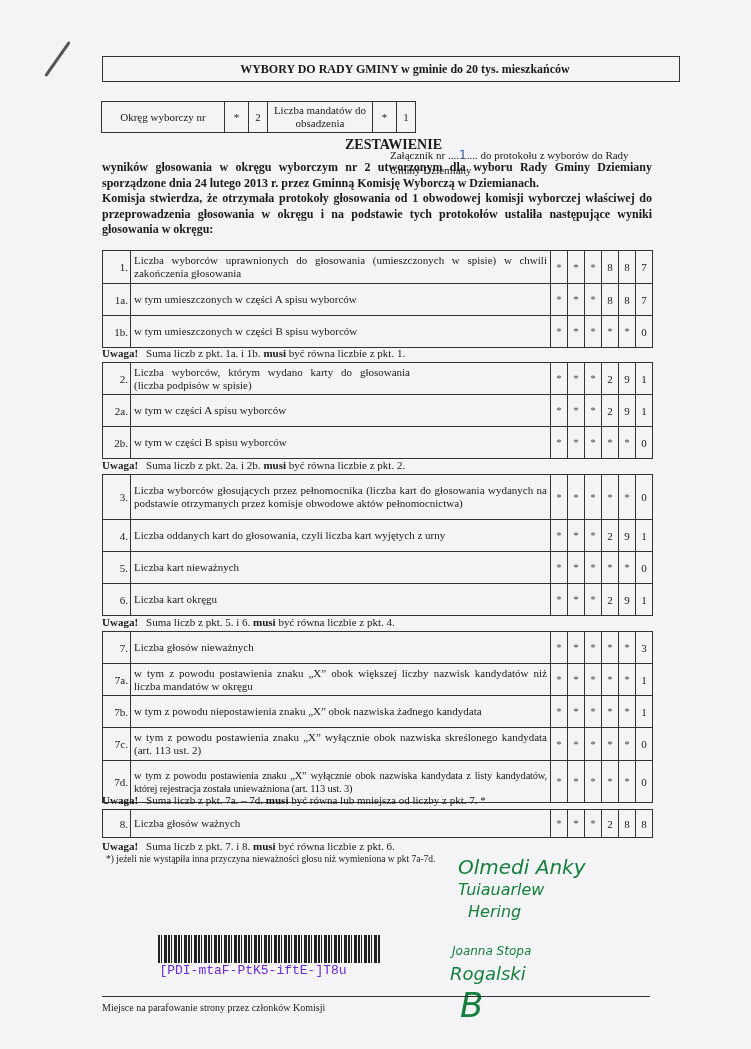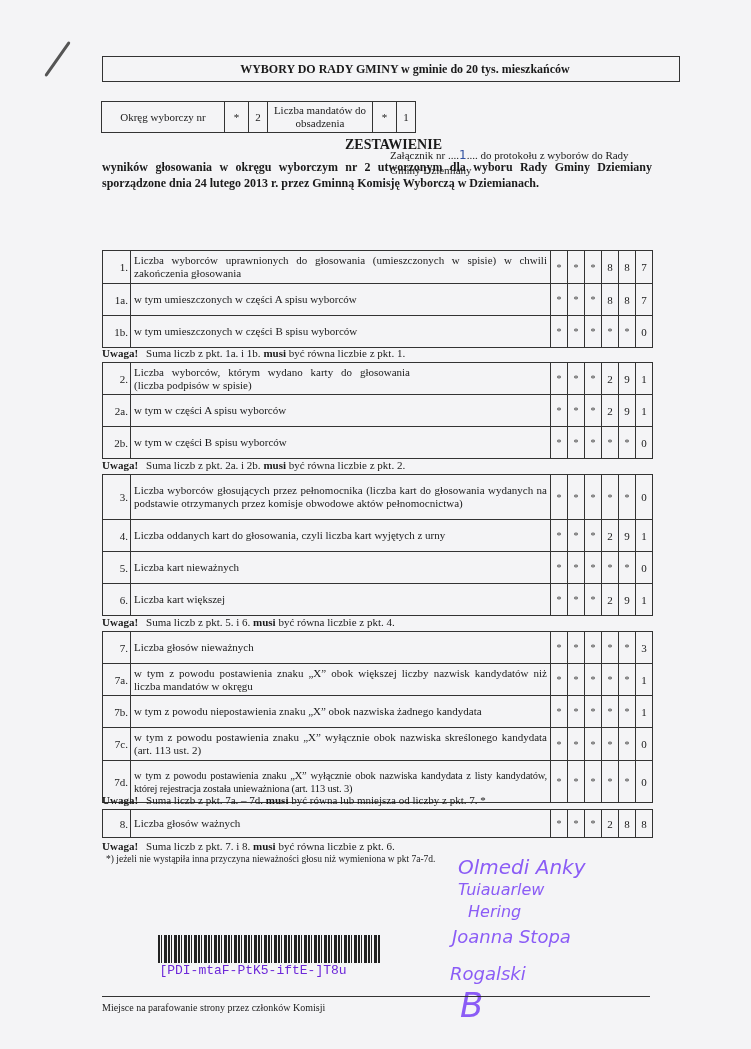--- a/index.html
+++ b/index.html
@@ -52,21 +52,21 @@
     background: repeating-linear-gradient(90deg, #222 0 2px, #f4f4f6 2px 3px, #222 3px 4px, #f4f4f6 4px 6px, #222 6px 9px, #f4f4f6 9px 10px);
   }
   .barcode-text {
     position: absolute; left: 142px; top: 963px; width: 222px; text-align: center;
     font-family: "Liberation Mono", "DejaVu Sans Mono", monospace; font-size: 13px; color: #6d28d9;
   }
   .rule { position: absolute; left: 102px; top: 996px; width: 548px; height: 1px; background: #333; }
   .initials-label { position: absolute; left: 102px; top: 1002px; font-size: 10px; }
   .signatures {
     position: absolute; left: 450px; top: 855px; width: 180px; height: 190px;
-    font-family: "DejaVu Sans", sans-serif; color: #8b5cf6; font-style: italic;
+    font-family: "DejaVu Sans", sans-serif; color: #15803d; font-style: italic;
   }
   .signatures div { position: absolute; white-space: nowrap; }
 </style>
 </head>
 <body>
 
 <div class="pen-mark"></div>
 
 <div class="title-box">
   <span>WYBORY DO RADY GMINY</span><span style="font-weight:bold"> w gminie do 20 tys. mieszkańców</span>
@@ -86,20 +86,21 @@
   </table>
 
 <div class="annex">
   <span>Załącznik nr ....</span><span class="hand">1</span><span>.... do protokołu z wyborów do Rady Gminy Dziemiany</span>
 </div>
 
 <div class="heading">ZESTAWIENIE</div>
 
 <div class="intro">
   <p>wyników głosowania w okręgu wyborczym nr 2 utworzonym dla wyboru Rady Gminy Dziemiany sporządzone dnia 24 lutego 2013 r. przez Gminną Komisję Wyborczą w Dziemianach.</p>
+  <p>Komisja stwierdza, że otrzymała protokoły głosowania od 1 obwodowej komisji wyborczej właściwej do przeprowadzenia głosowania w okręgu i na podstawie tych protokołów ustaliła następujące wyniki głosowania w okręgu:</p>
 </div>
 
 <table class="res" style="top:250px">
   <tbody>
       <tr style="height:33px">
     <td class="num">1.</td>
     <td class="lbl">Liczba wyborców uprawnionych do głosowania (umieszczonych w spisie) w chwili zakończenia głosowania</td>
     <td class="dig star">*</td>
     <td class="dig star">*</td>
     <td class="dig star">*</td>
@@ -194,21 +195,21 @@
     <td class="lbl">Liczba kart nieważnych</td>
     <td class="dig star">*</td>
     <td class="dig star">*</td>
     <td class="dig star">*</td>
     <td class="dig star">*</td>
     <td class="dig star">*</td>
     <td class="dig">0</td>
   </tr>
   <tr style="height:32px">
     <td class="num">6.</td>
-    <td class="lbl">Liczba kart większej</td>
+    <td class="lbl">Liczba kart okręgu</td>
     <td class="dig star">*</td>
     <td class="dig star">*</td>
     <td class="dig star">*</td>
     <td class="dig">2</td>
     <td class="dig">9</td>
     <td class="dig">1</td>
   </tr>
 </tbody>
   </table>
 <div class="uwaga" style="top:616px"><b>Uwaga!</b><span>Suma liczb z pkt. 5. i 6. </span><b style="margin:0">musi</b><span> być równa liczbie z pkt. 4.</span></div>
@@ -283,21 +284,21 @@
   </tr>
 </tbody>
   </table>
 <div class="uwaga" style="top:840px"><b>Uwaga!</b><span>Suma liczb z pkt. 7. i 8. </span><b style="margin:0">musi</b><span> być równa liczbie z pkt. 6.</span></div>
 <div class="footnote">*) jeżeli nie wystąpiła inna przyczyna nieważności głosu niż wymieniona w pkt 7a-7d.</div>
 
 <div class="signatures">
   <div style="left:8px;top:0;font-size:20px">Olmedi Anky</div>
   <div style="left:8px;top:25px;font-size:16px">Tuiauarlew</div>
   <div style="left:18px;top:47px;font-size:16px">Hering</div>
-  <div style="left:2px;top:71px;font-size:18px">Joanna Stopa</div>
+  <div style="left:2px;top:89px;font-size:12px">Joanna Stopa</div>
   <div style="left:0;top:108px;font-size:18px">Rogalski</div>
   <div style="left:10px;top:130px;font-size:34px">B</div>
 </div>
 
 <div class="barcode"></div>
 <div class="barcode-text">[PDI-mtaF-PtK5-iftE-]T8u</div>
 <div class="rule"></div>
 <div class="initials-label">Miejsce na parafowanie strony przez członków Komisji</div>
 
 </body></html>

